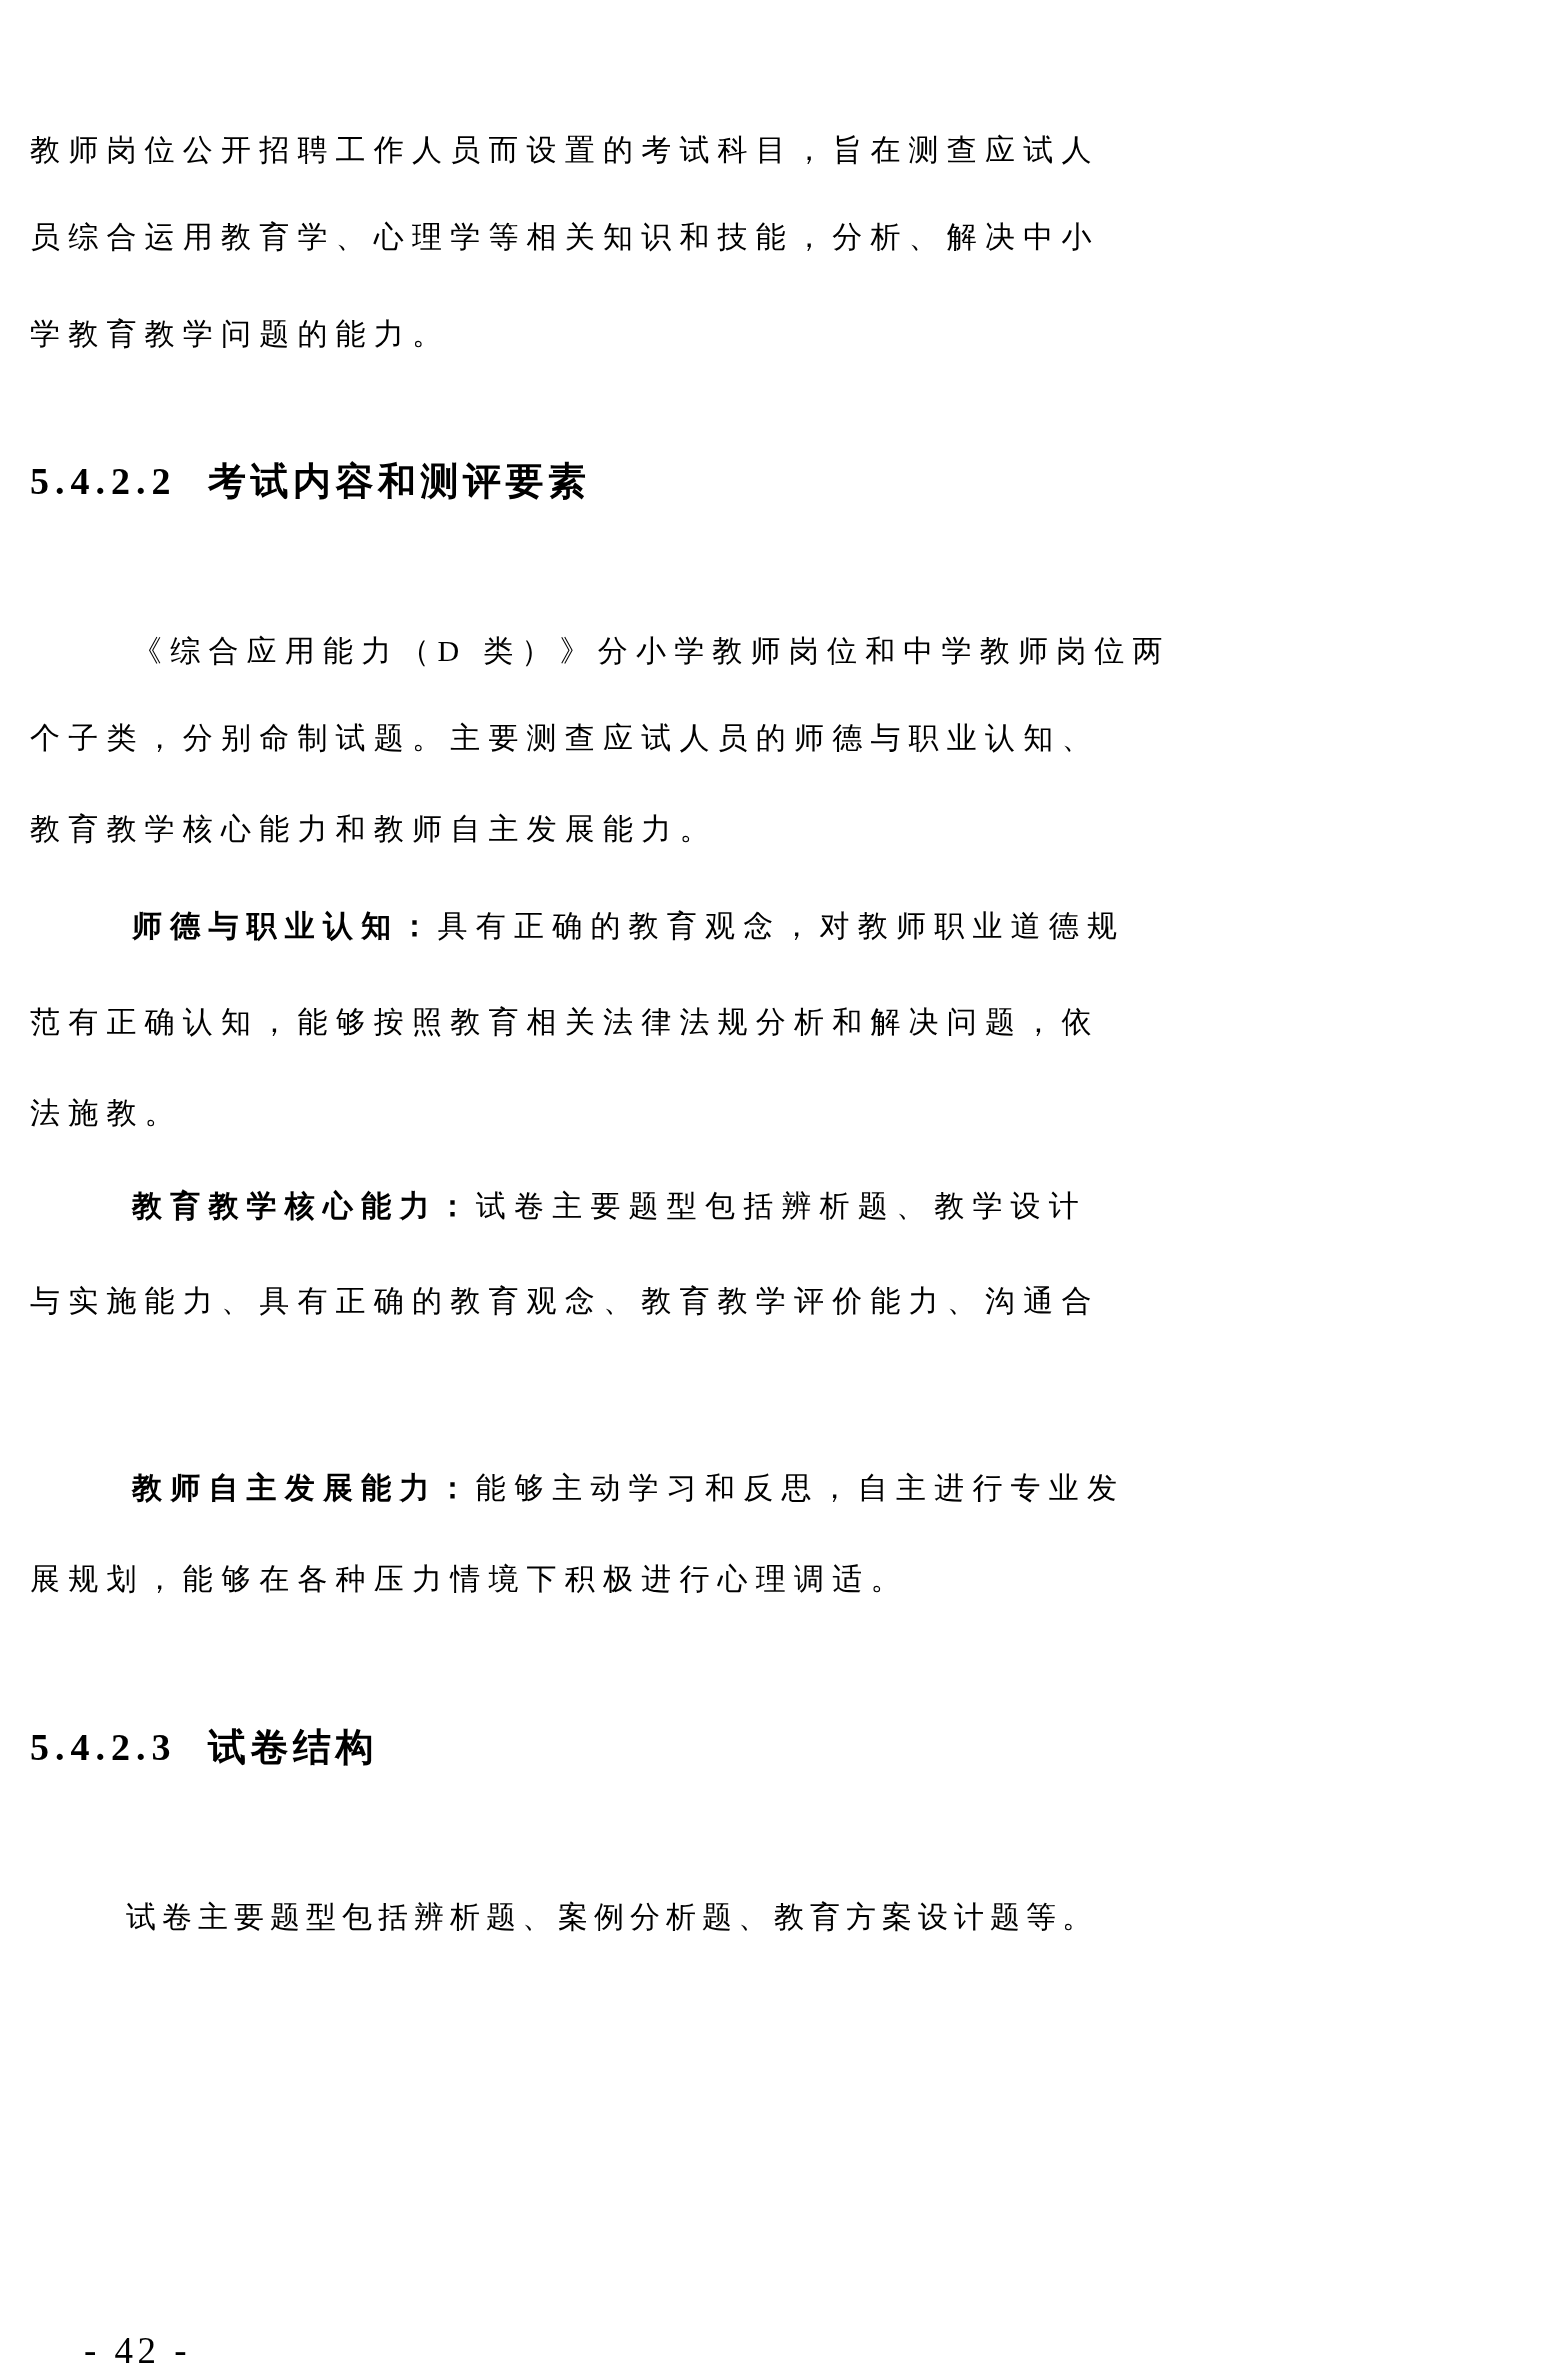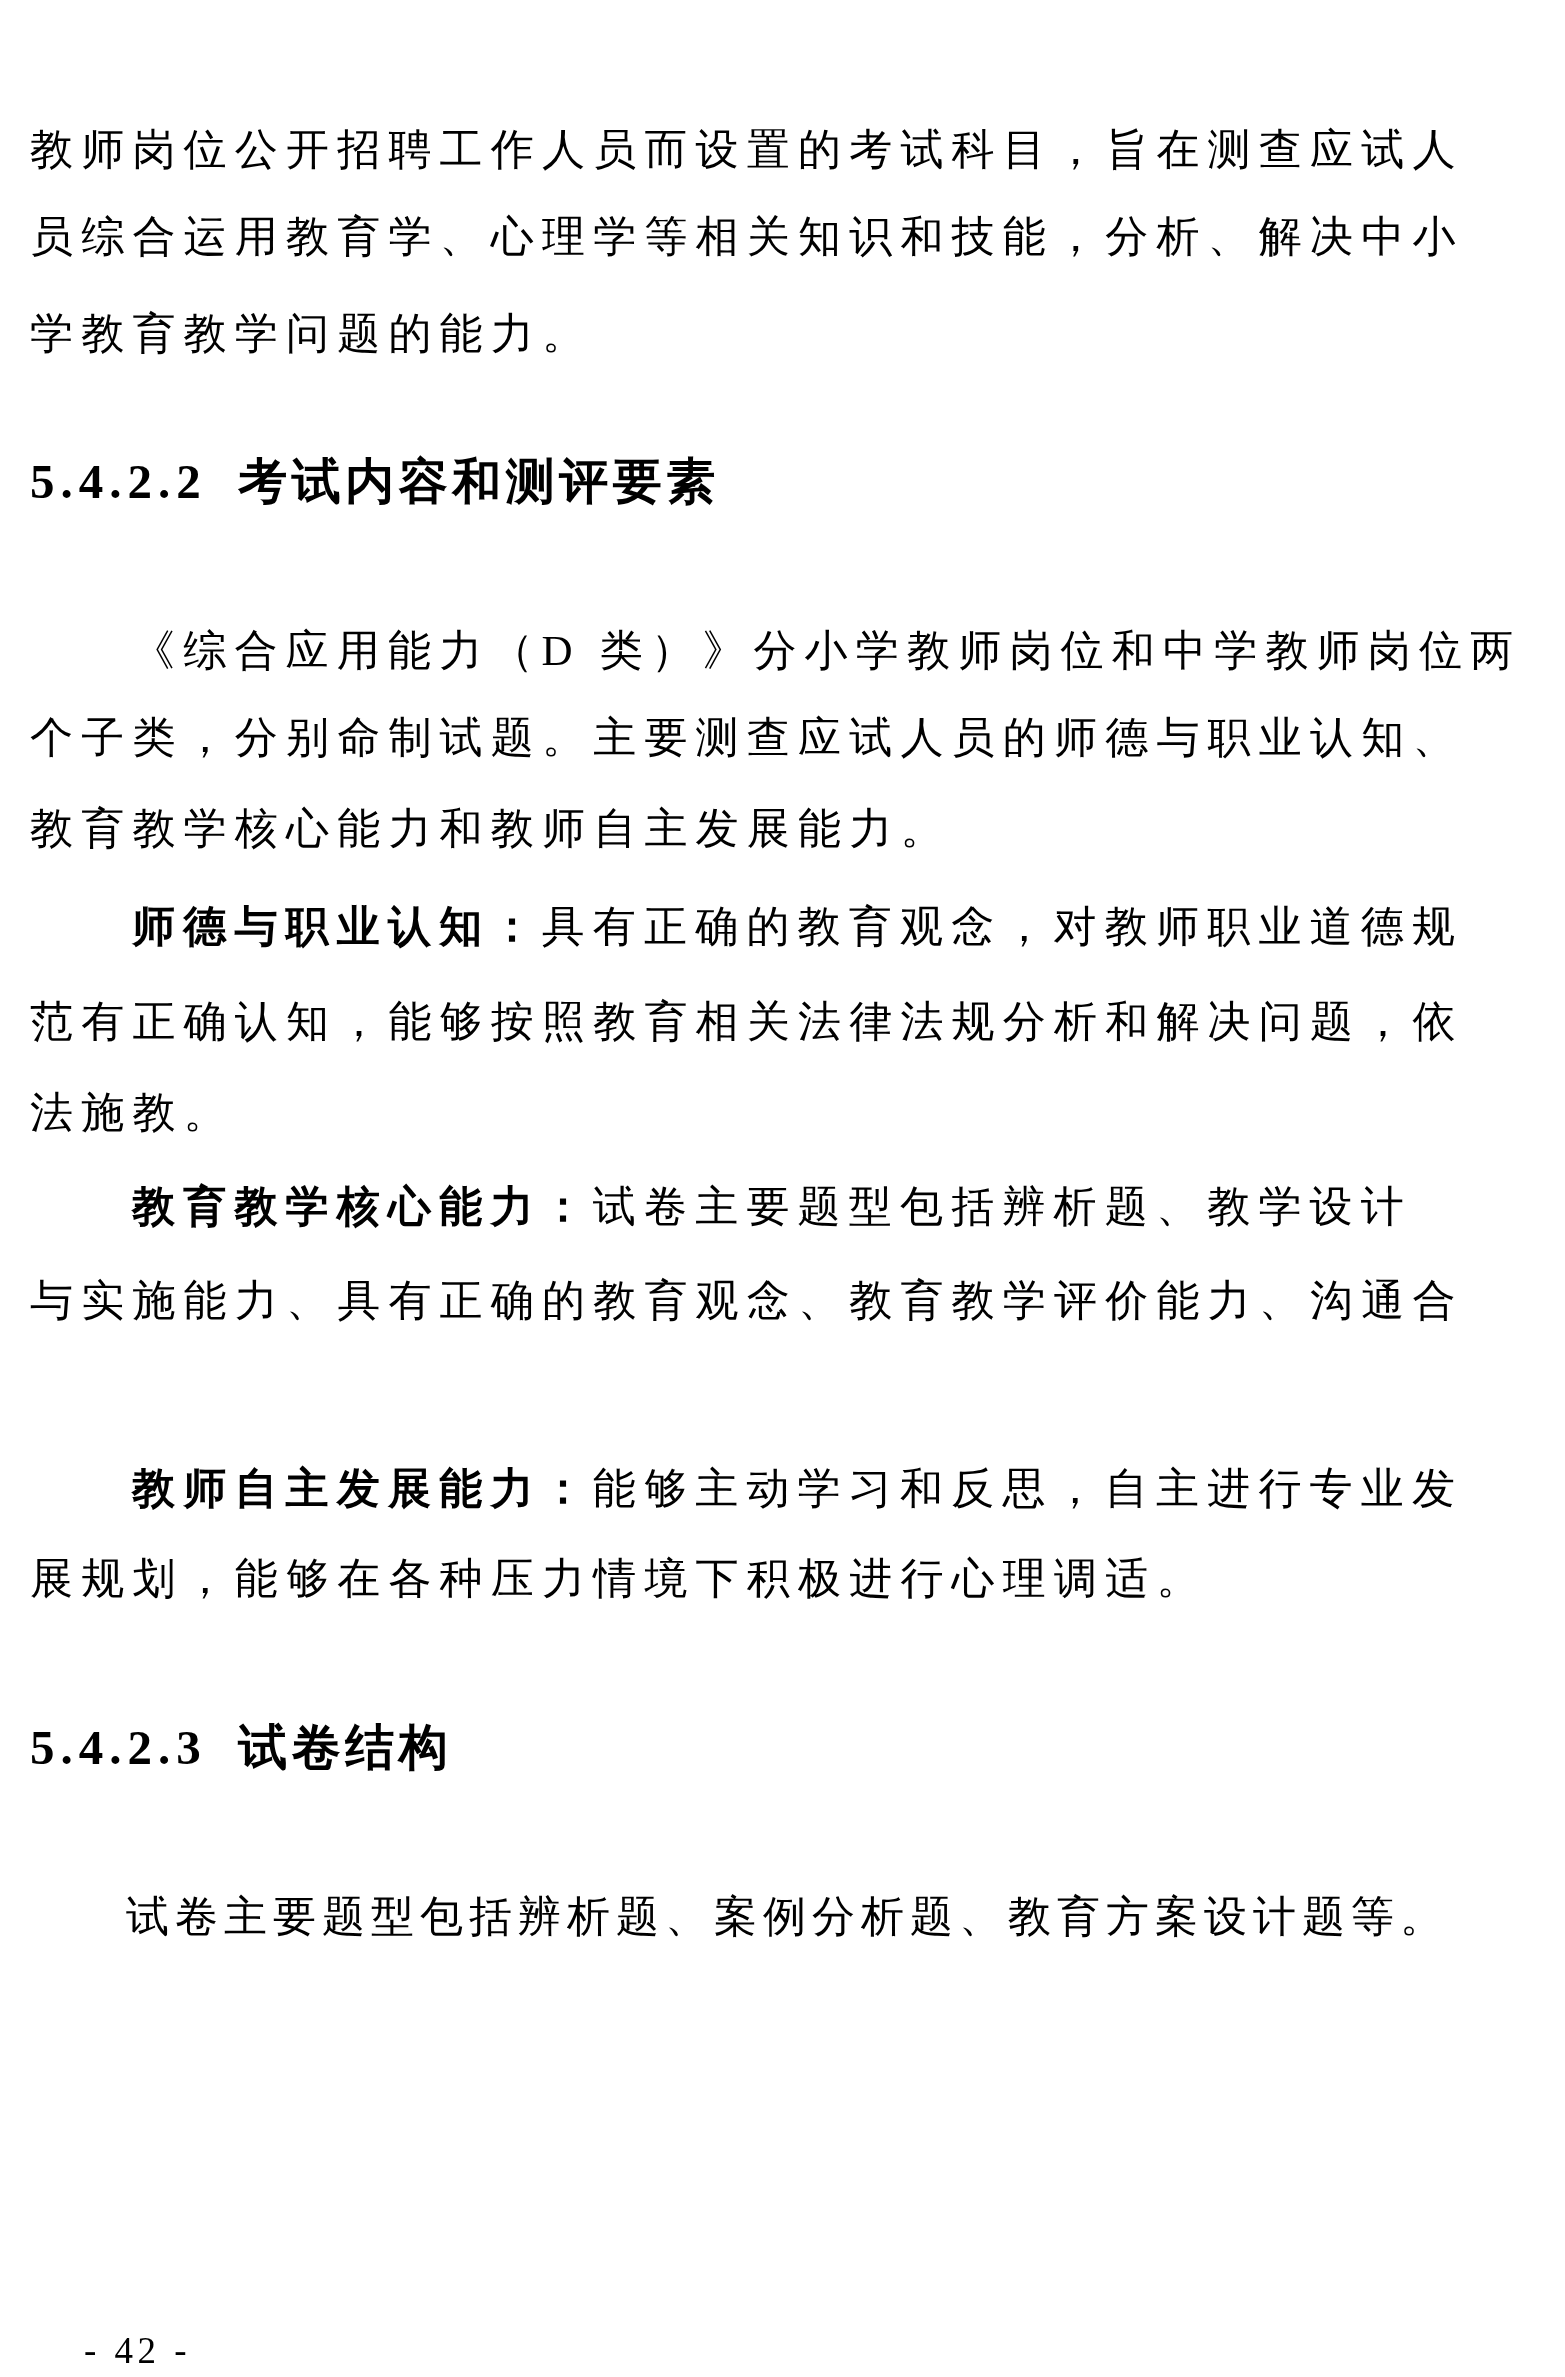--- a/index.html
+++ b/index.html
@@ -8,34 +8,34 @@
     width:1566px;
     height:2377px;
     background:#ffffff;
     color:#000;
     font-family:"Liberation Serif","DejaVu Serif",serif;
     overflow:hidden;
   }
   .line{
     position:absolute;
     left:30px;
-    font-size:43px;
+    font-size:30px;
     line-height:52px;
     letter-spacing:8.2px;
     white-space:nowrap;
   }
   .indent{left:132px;}
   .lead{
     font-family:"Liberation Sans","DejaVu Sans",sans-serif;
     font-weight:700;
   }
   .heading{
     position:absolute;
     left:30px;
-    font-size:49px;
+    font-size:38px;
     line-height:54px;
     font-weight:700;
     white-space:nowrap;
   }
   .h-num{
     font-family:"Liberation Serif","DejaVu Serif",serif;
     letter-spacing:6px;
   }
   .h-title{
     font-family:"Liberation Sans","DejaVu Sans",sans-serif;

